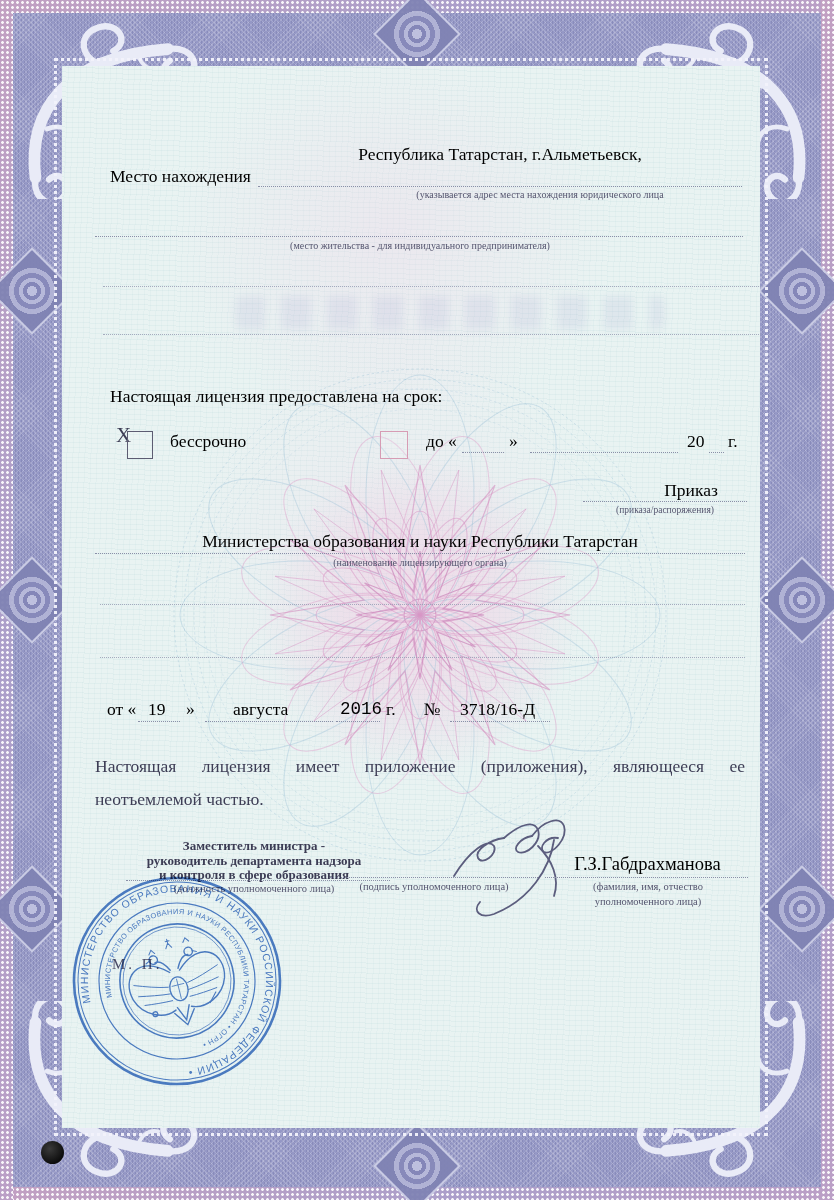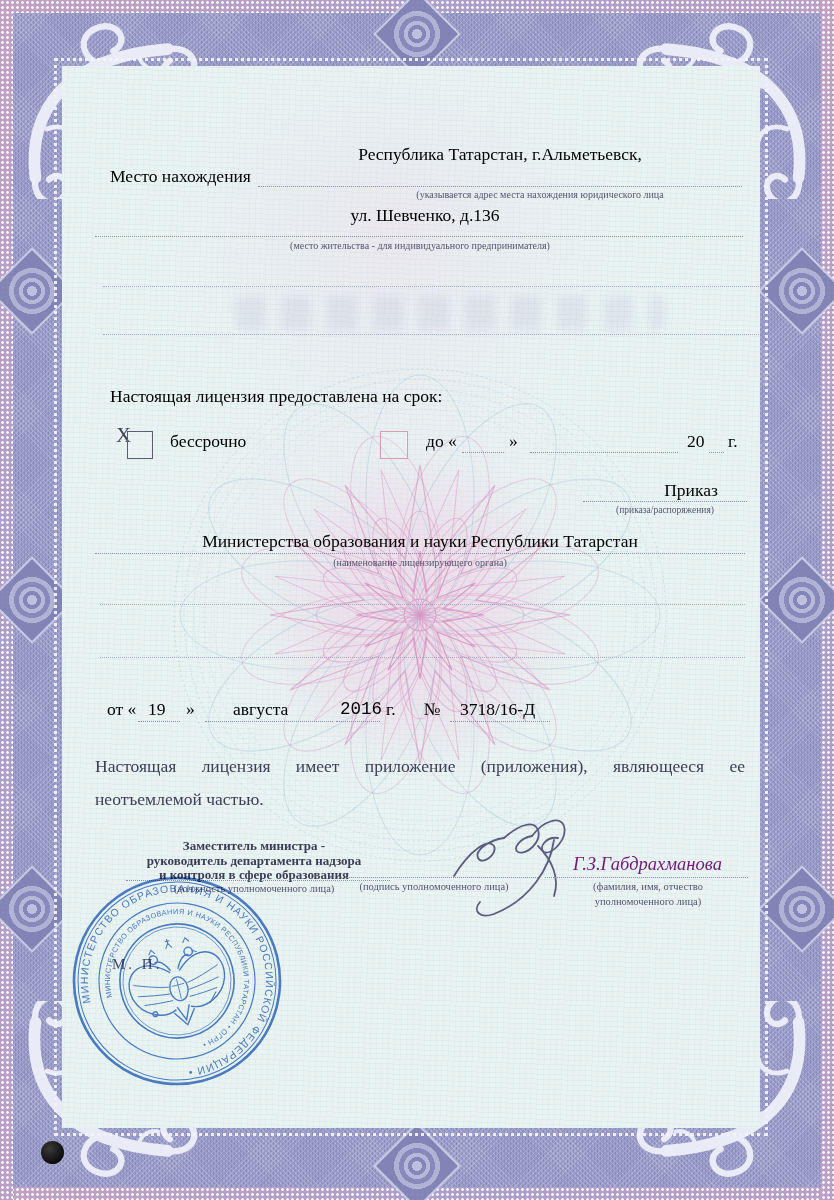--- a/index.html
+++ b/index.html
@@ -59,21 +59,21 @@
   .box-pink{border:1.4px solid #d69cb4;}
   .xmark{position:absolute;font-size:21px;color:#3d3d55;}
   .annex{position:absolute;left:95px;top:750px;width:650px;color:#3d3d55;
          font-size:17.5px;line-height:33px;}
   .annex .l1{display:block;text-align:justify;text-align-last:justify;}
   .annex .l2{display:block;}
   .post{position:absolute;left:118px;top:839px;width:272px;text-align:center;
         color:#3c3c54;font-size:13px;line-height:14.5px;font-weight:600;}
   .schint{position:absolute;color:#55556f;font-size:10.5px;text-align:center;white-space:nowrap;}
   .name{position:absolute;left:545px;top:854px;width:205px;text-align:center;
-        color:#701a75;font-size:18.5px;white-space:nowrap;font-style:italic;}
+        color:#000000;font-size:18.5px;white-space:nowrap;}
   .mp{position:absolute;left:112px;top:956px;font-size:15px;letter-spacing:3px;color:#4a4a66;}
   .sig-svg{position:absolute;left:442px;top:816px;width:210px;height:104px;}
   .stamp{position:absolute;left:66px;top:870px;width:222px;height:222px;
          transform:rotate(-14deg);opacity:.88;mix-blend-mode:multiply;}
   .stamp text{font-family:"Liberation Sans",sans-serif;fill:#3a6fc4;}
   .hole{position:absolute;left:41px;top:1141px;width:23px;height:23px;border-radius:50%;
         background:radial-gradient(circle at 38% 34%, #3a3a3a, #0c0c0c 72%);}
 </style>
 </head>
 <body>
@@ -183,21 +183,20 @@
         <path d="M0.0,-64.0L6.2,-23.2L32.0,-55.4L17.0,-17.0L55.4,-32.0L23.2,-6.2L64.0,-0.0L23.2,6.2L55.4,32.0L17.0,17.0L32.0,55.4L6.2,23.2L0.0,64.0L-6.2,23.2L-32.0,55.4L-17.0,17.0L-55.4,32.0L-23.2,6.2L-64.0,0.0L-23.2,-6.2L-55.4,-32.0L-17.0,-17.0L-32.0,-55.4L-6.2,-23.2Z" fill="none" stroke="#cc86ba" stroke-opacity="0.7" stroke-width="1.2"></path>
         <circle r="16" fill="none" stroke="#cc86ba" stroke-opacity="0.6" stroke-width="1"></circle>
       </g>
   </svg>
   <div class="ghost"></div>
 
   <div class="t ctr" style="left:290px;top:144px;width:420px;">Республика Татарстан, г.Альметьевск,</div>
   <div class="t" style="left:110px;top:166px;">Место нахождения</div>
   <div class="dl" style="left:258px;top:186px;width:484px;"></div>
   <div class="hint" style="left:330px;top:189px;width:420px;">(указывается адрес места нахождения юридического лица</div>
-  <div class="t ctr" style="left:290px;top:205px;width:270px;">ул. Шевченко, д.136</div>
   <div class="dl" style="left:95px;top:236px;width:648px;"></div>
   <div class="hint" style="left:160px;top:240px;width:520px;">(место жительства - для индивидуального предпринимателя)</div>
 
   <div class="rl" style="left:103px;top:286px;width:658px;"></div>
   <div class="rl" style="left:103px;top:334px;width:658px;"></div>
 
   <div class="t" style="left:110px;top:386px;">Настоящая лицензия предоставлена на срок:</div>
   <div class="xmark" style="left:116px;top:423px;">X</div>
   <div class="cbox box-dark" style="left:127px;top:431px;width:24px;height:26px;"></div>
   <div class="t" style="left:170px;top:431px;">бессрочно</div>

